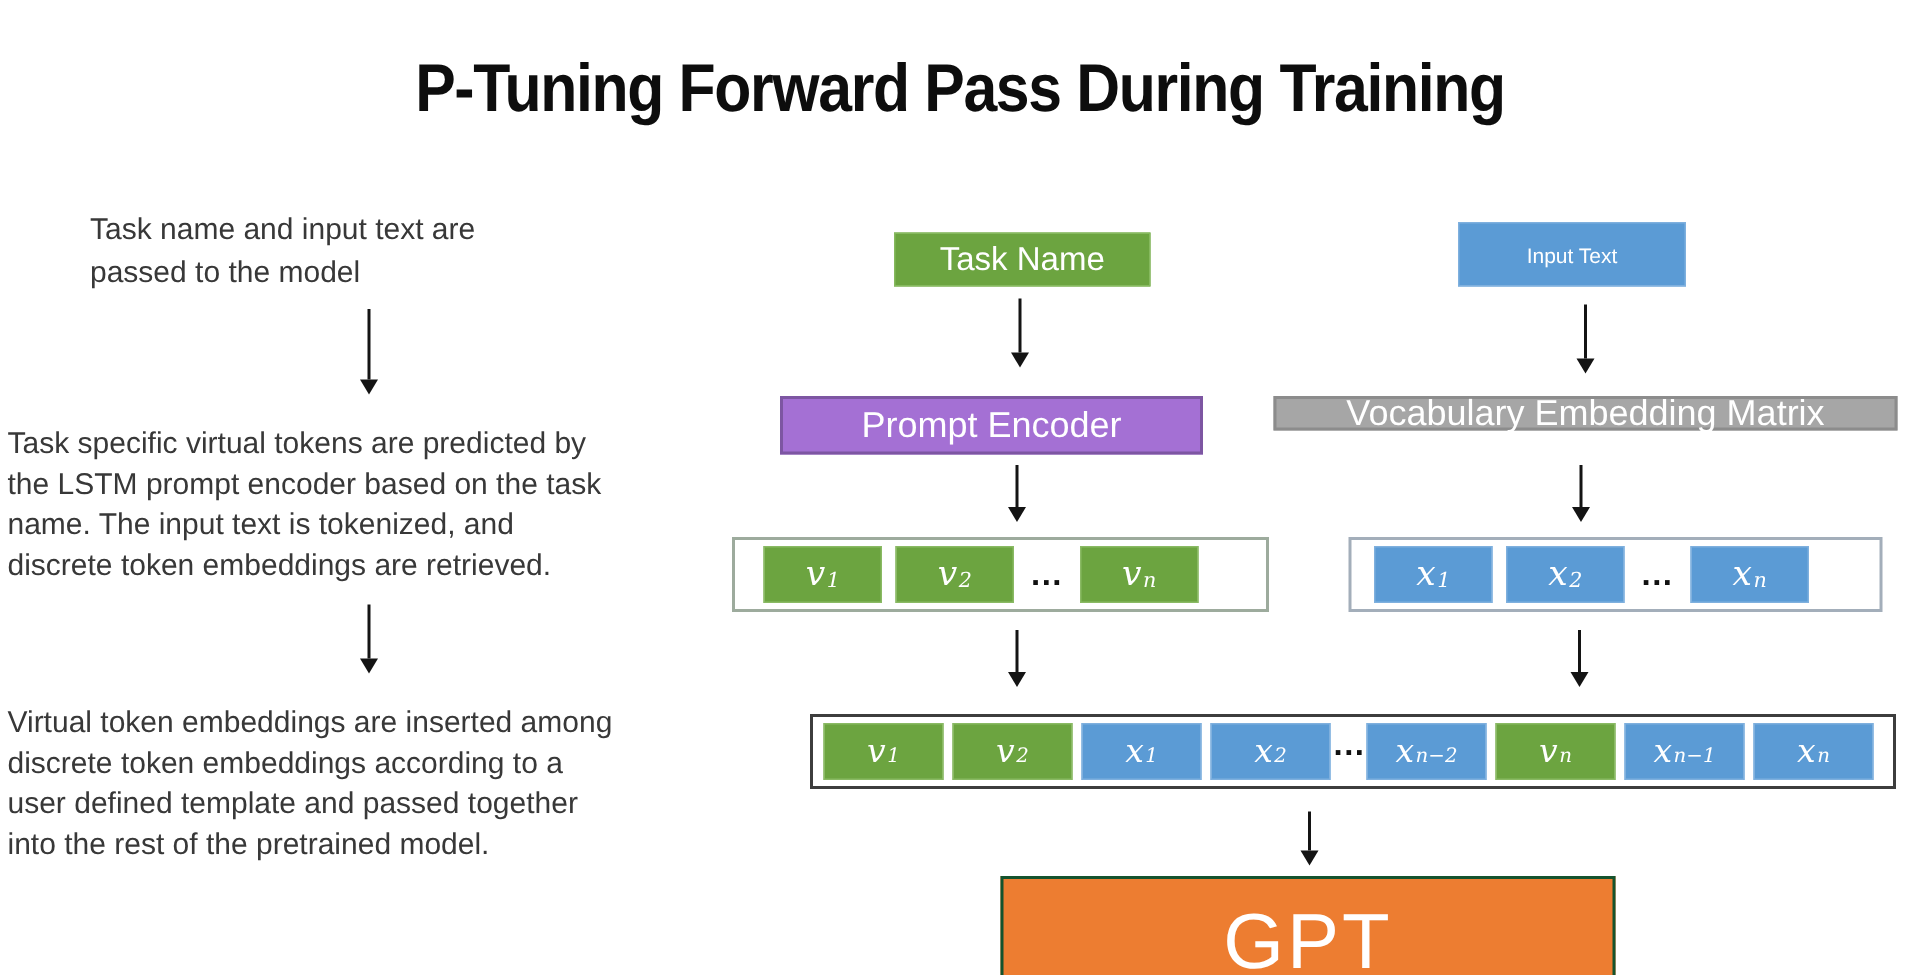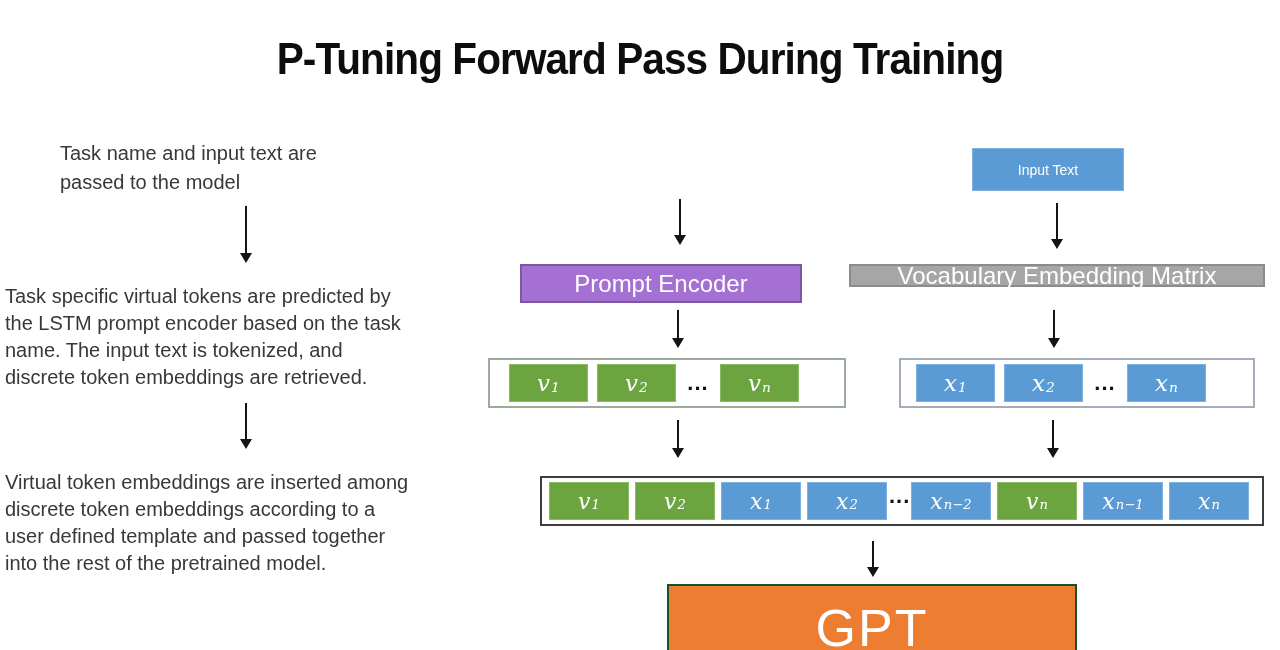--- a/index.html
+++ b/index.html
@@ -80,20 +80,21 @@
 discrete token embeddings are retrieved.</div>
   <div class="arrow" style="left:239px;top:372px;height:46px;">
     <div class="line"></div>
     <div class="head"></div>
   </div>
   <div class="note" id="note3">Virtual token embeddings are inserted among
 discrete token embeddings according to a
 user defined template and passed together
 into the rest of the pretrained model.</div>
 
+  <div class="fbox" id="task-name">Task Name</div>
   <div class="fbox" id="input-text">Input Text</div>
 
   <div class="arrow" style="left:673px;top:168px;height:46px;">
     <div class="line"></div>
     <div class="head"></div>
   </div>
   <div class="arrow" style="left:1050px;top:172px;height:46px;">
     <div class="line"></div>
     <div class="head"></div>
   </div>

